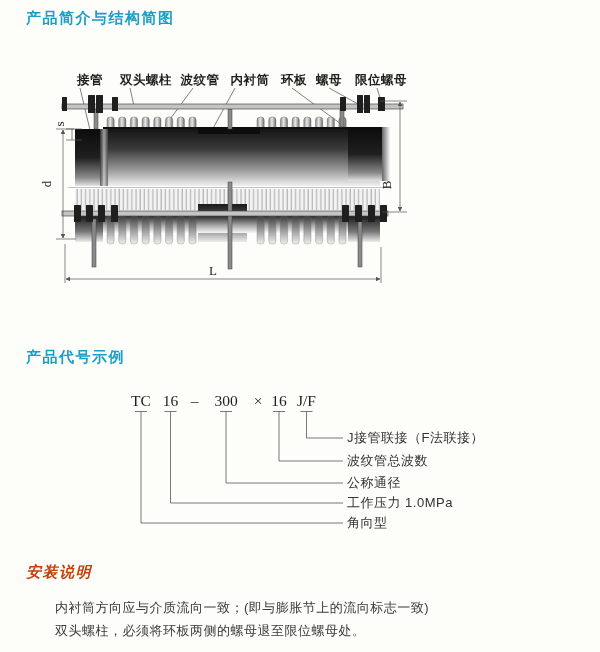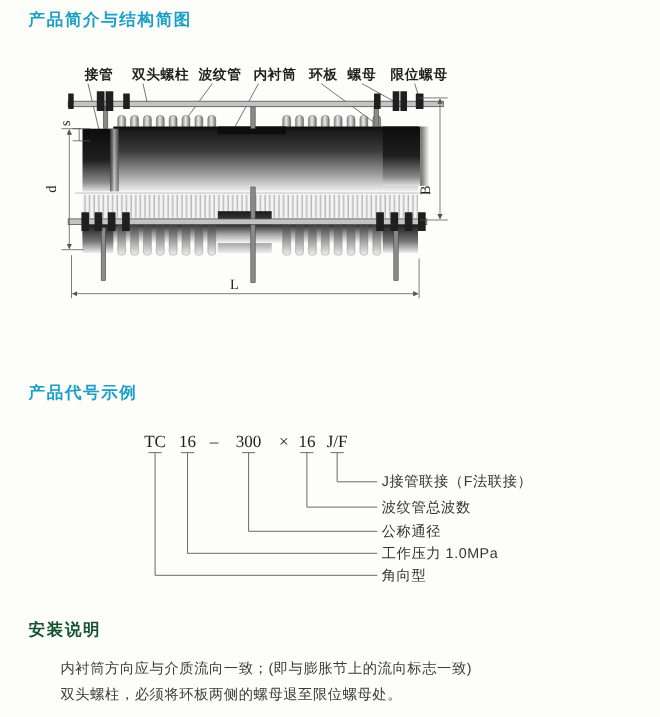--- a/index.html
+++ b/index.html
@@ -9,21 +9,21 @@
     font-family:"Liberation Sans", sans-serif;
   }
   .heading {
     position:absolute; left:26px; margin:0;
     font-size:15px; font-weight:bold; letter-spacing:1.5px;
     color:#1b9ec7;
   }
   #heading-intro   { top:9px; }
   #heading-code    { top:348px; }
   #heading-install { top:563px; }
-  .diagram-wrap { position:absolute; left:30px; top:52px; width:390px; height:228px; }
+  .diagram-wrap { position:absolute; left:30px; top:64px; width:390px; height:228px; }
   .code-wrap    { position:absolute; left:118px; top:378px; width:372px; height:152px;margin-top:12px; }
   .install-text {
     position:absolute; left:55px; top:596px; width:480px;
     font-size:13px; line-height:23px; color:#3a3a3a; letter-spacing:0.5px;
   }
   .install-text p { margin:0; }
   svg text { font-family:"Liberation Sans", sans-serif; }
   .part-label { font-size:12.5px; font-weight:600; fill:#1f1f1f; letter-spacing:0.5px; }
   .dim-letter { font-family:"Liberation Serif", serif; font-size:13px; fill:#222; }
   .code-part  { font-family:"Liberation Serif", serif; font-size:15.5px; fill:#1d1d1d; }
@@ -238,20 +238,20 @@
       </g>
 
       <text class="legend-label" x="229" y="52">J接管联接（F法联接）</text>
       <text class="legend-label" x="229" y="75">波纹管总波数</text>
       <text class="legend-label" x="229" y="97">公称通径</text>
       <text class="legend-label" x="229" y="117">工作压力 1.0MPa</text>
       <text class="legend-label" x="229" y="137">角向型</text>
     </svg>
   </div>
 
-  <h2 class="heading" id="heading-install" style="color: #14532d;">安装说明</h2>
+  <h2 class="heading" id="heading-install" style="color: #c2410c; font-style: italic;">安装说明</h2>
 
   <div class="install-text">
     <p>内衬筒方向应与介质流向一致；(即与膨胀节上的流向标志一致)</p>
     <p>双头螺柱，必须将环板两侧的螺母退至限位螺母处。</p>
   </div>
 
 </div>
 
 </body></html>

